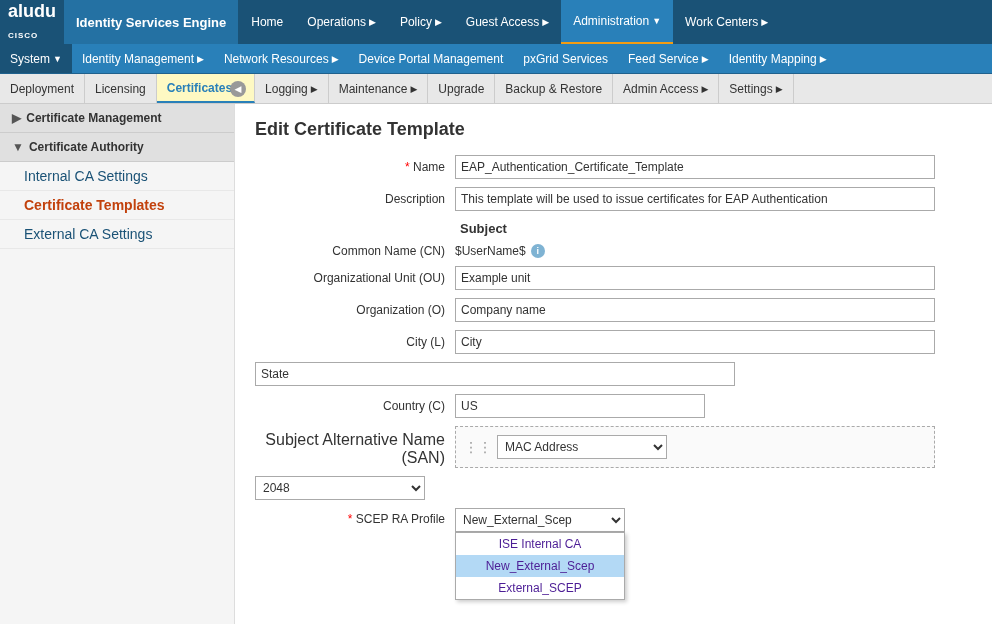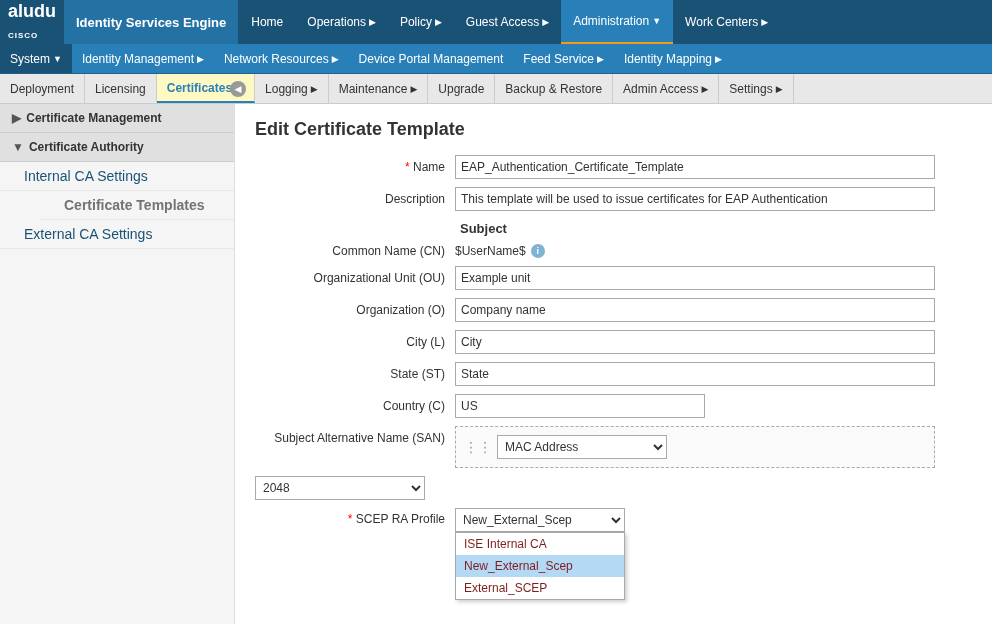--- a/index.html
+++ b/index.html
@@ -144,21 +144,21 @@
       align-items: center;
     }
     .sidebar-section-header .arrow { margin-right: 5px; color: #555; }
     .sidebar-item {
       padding: 6px 12px 6px 24px;
       color: #1a5276;
       cursor: pointer;
       font-size: 14px;
       border-bottom: 1px solid #e8e8e8;
     }
-    .sidebar-item.active { font-weight: bold; color: #737373; margin-left: 40px; }
+    .sidebar-item.active { font-weight: bold; color: #c2410c; }
 
     
     .content {
       flex: 1;
       background: white;
       padding: 15px 20px;
       overflow-y: auto;
     }
 
     .page-title {
@@ -223,21 +223,21 @@
       display: flex;
       align-items: flex-start;
       margin-bottom: 8px;
     }
     .san-label {
       text-align: right;
       width: 200px;
       min-width: 200px;
       padding-right: 10px;
       color: #333;
-      font-size: 12px;
+      font-size: 16px;
       padding-top: 5px;
     }
     .san-content {
       border: 1px dashed #aaa;
       padding: 8px;
       width: 480px;
       background: #fafafa;
     }
     .san-row {
       display: flex;
@@ -270,22 +270,23 @@
       left: 0;
       width: 170px;
       border: 1px solid #aaa;
       background: white;
       z-index: 100;
       box-shadow: 2px 2px 4px rgba(0,0,0,0.2);
     }
     .dropdown-item {
       padding: 4px 8px;
       font-size: 12px;
-      color: #7f1d1d;
-      cursor: pointer;
+      color: #4c1d95;
+      cursor: pointer;
+      text-align: center;
     }
     .dropdown-item.selected { background: #b3d9f5; }
   </style>
 </head>
 <body>
 
 <div class="top-nav">
   <div class="cisco-logo">
     <span style="font-size:18px; font-weight:900; color:white; letter-spacing:0px; font-family:Arial;">aludu<br><span style="font-size:8px; letter-spacing:1px;">CISCO</span></span>
   </div>
@@ -329,20 +330,23 @@
       <span class="arrow">▶</span>
   </div>
   <div class="second-nav-item">
     <span>Network Resources</span>
       <span class="arrow">▶</span>
   </div>
   <div class="second-nav-item">
     <span>Device Portal Management</span>
   </div>
   <div class="second-nav-item">
+    <span>pxGrid Services</span>
+  </div>
+  <div class="second-nav-item">
     <span>Feed Service</span>
       <span class="arrow">▶</span>
   </div>
   <div class="second-nav-item">
     <span>Identity Mapping</span>
       <span class="arrow">▶</span>
   </div>
 </div>
 
 <div class="third-nav">
@@ -433,21 +437,20 @@
       <div class="form-label">Organization (O)</div>
       <input class="form-input" type="text" value="Company name" style="">
     </div>
 
     <div class="form-group">
       <div class="form-label">City (L)</div>
       <input class="form-input" type="text" value="City" style="">
     </div>
 
     <div class="form-group">
-      <div class="form-label">State (ST)</div>
       <input class="form-input" type="text" value="State" style="">
     </div>
 
     <div class="form-group">
       <div class="form-label">Country (C)</div>
       <input class="form-input short" type="text" value="US" style="">
     </div>
 
     <div class="san-section">
       <div class="san-label">Subject Alternative Name (SAN)</div>

